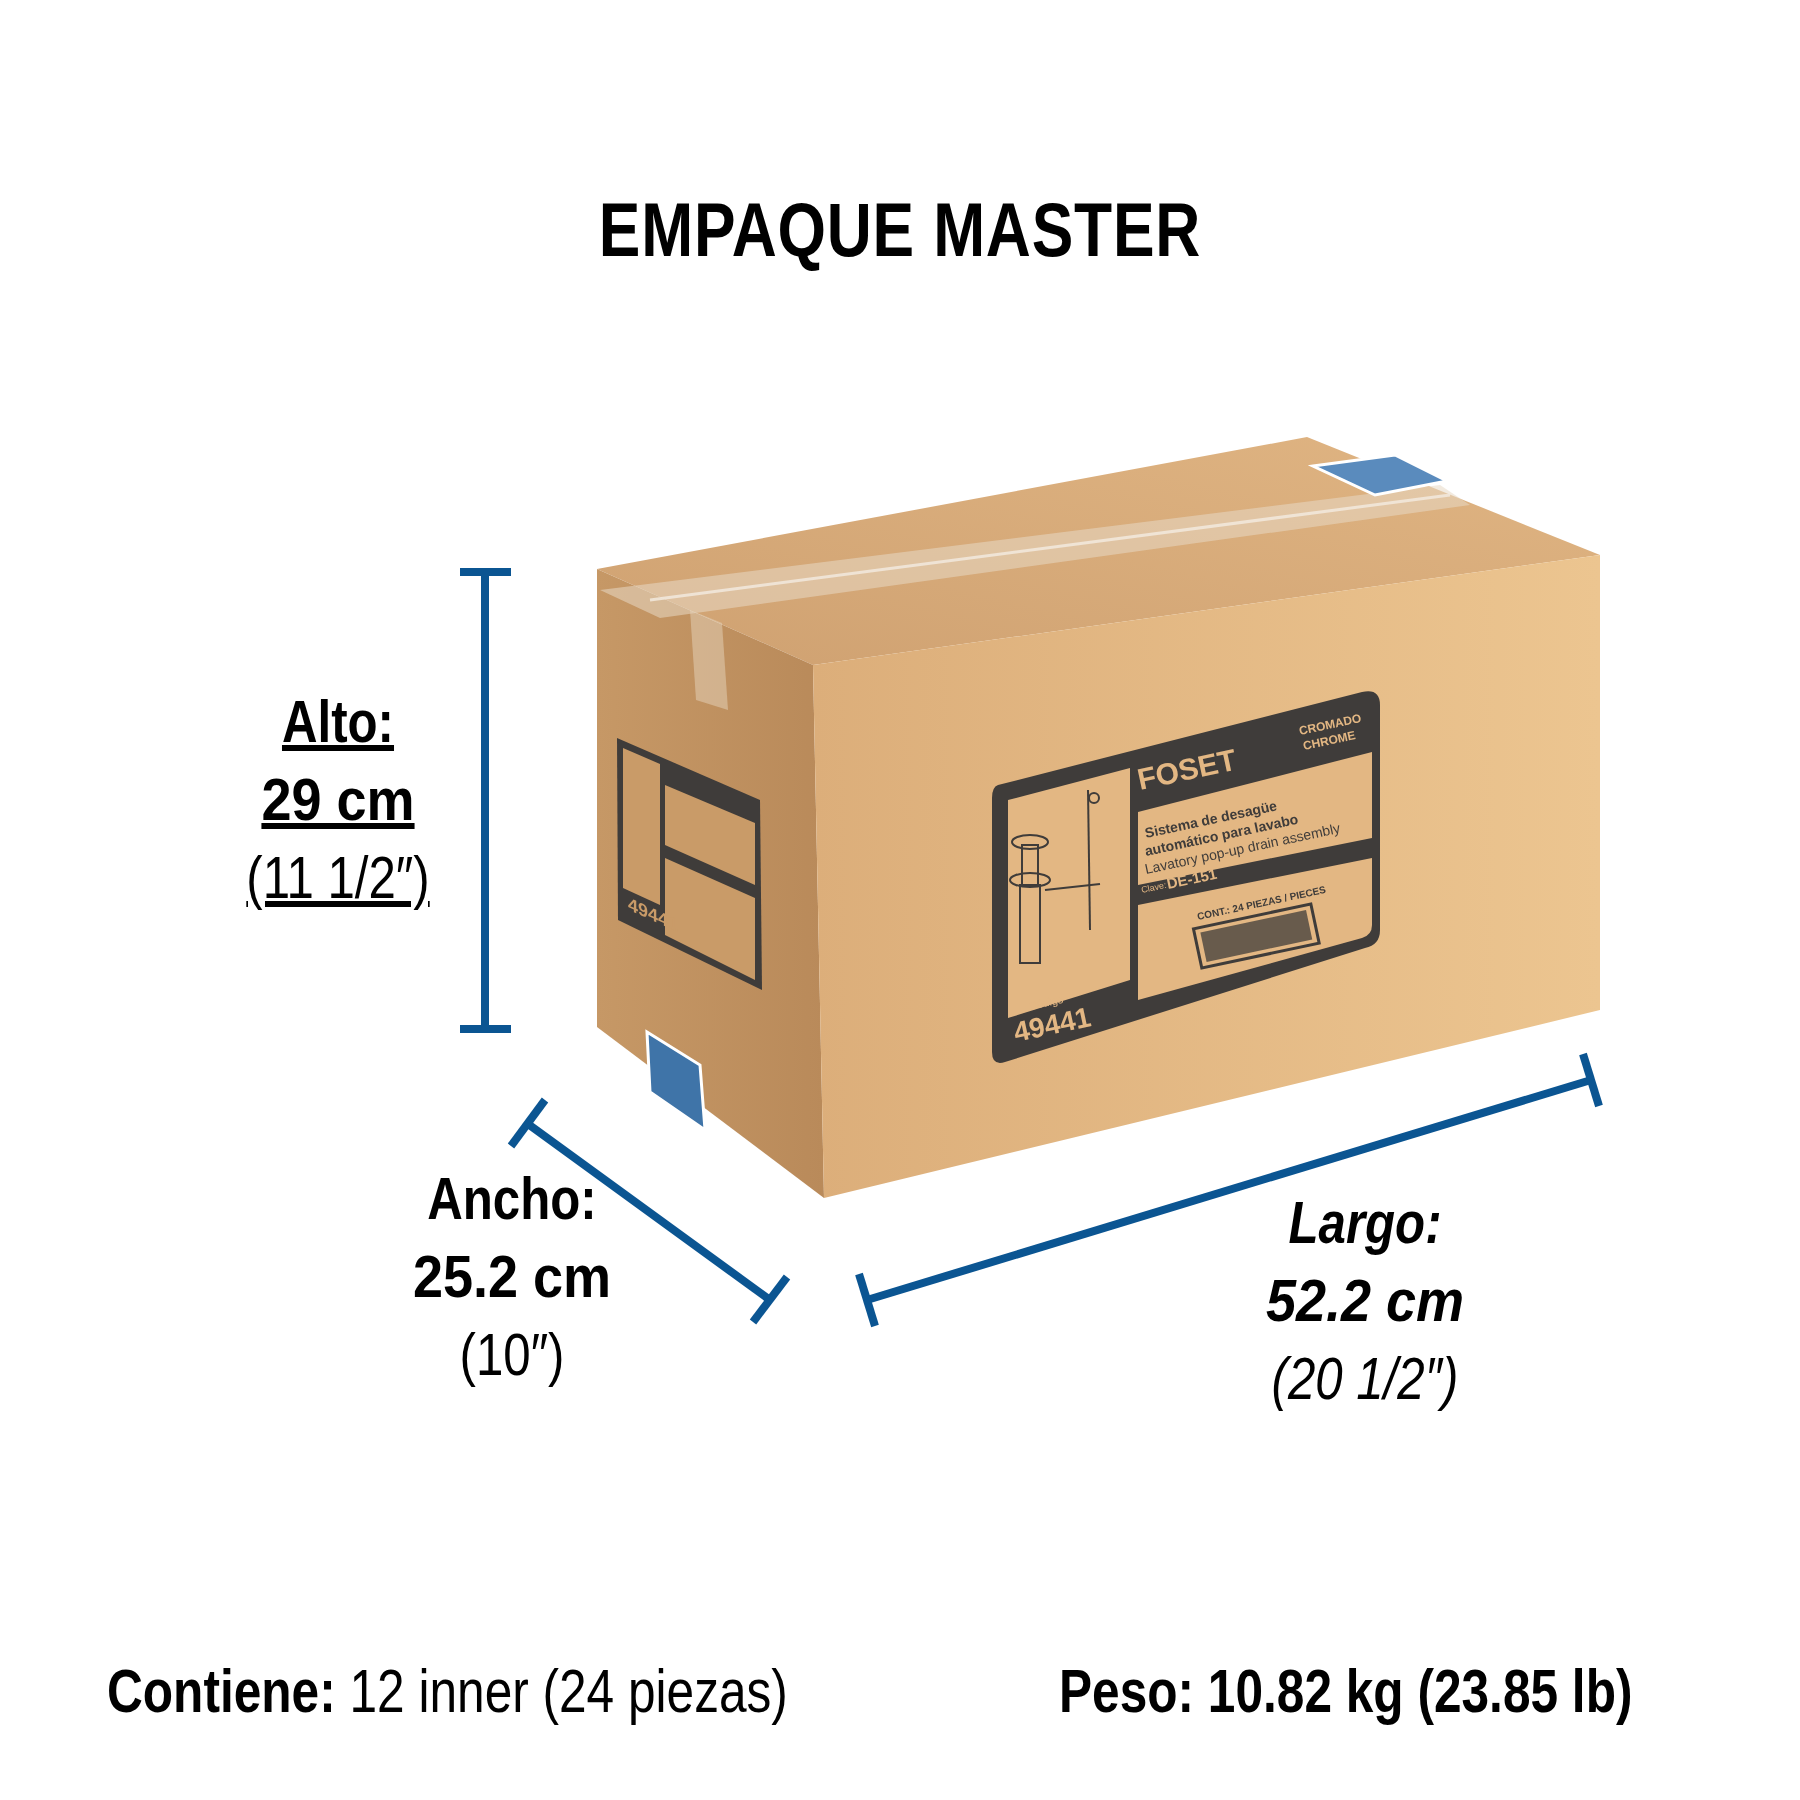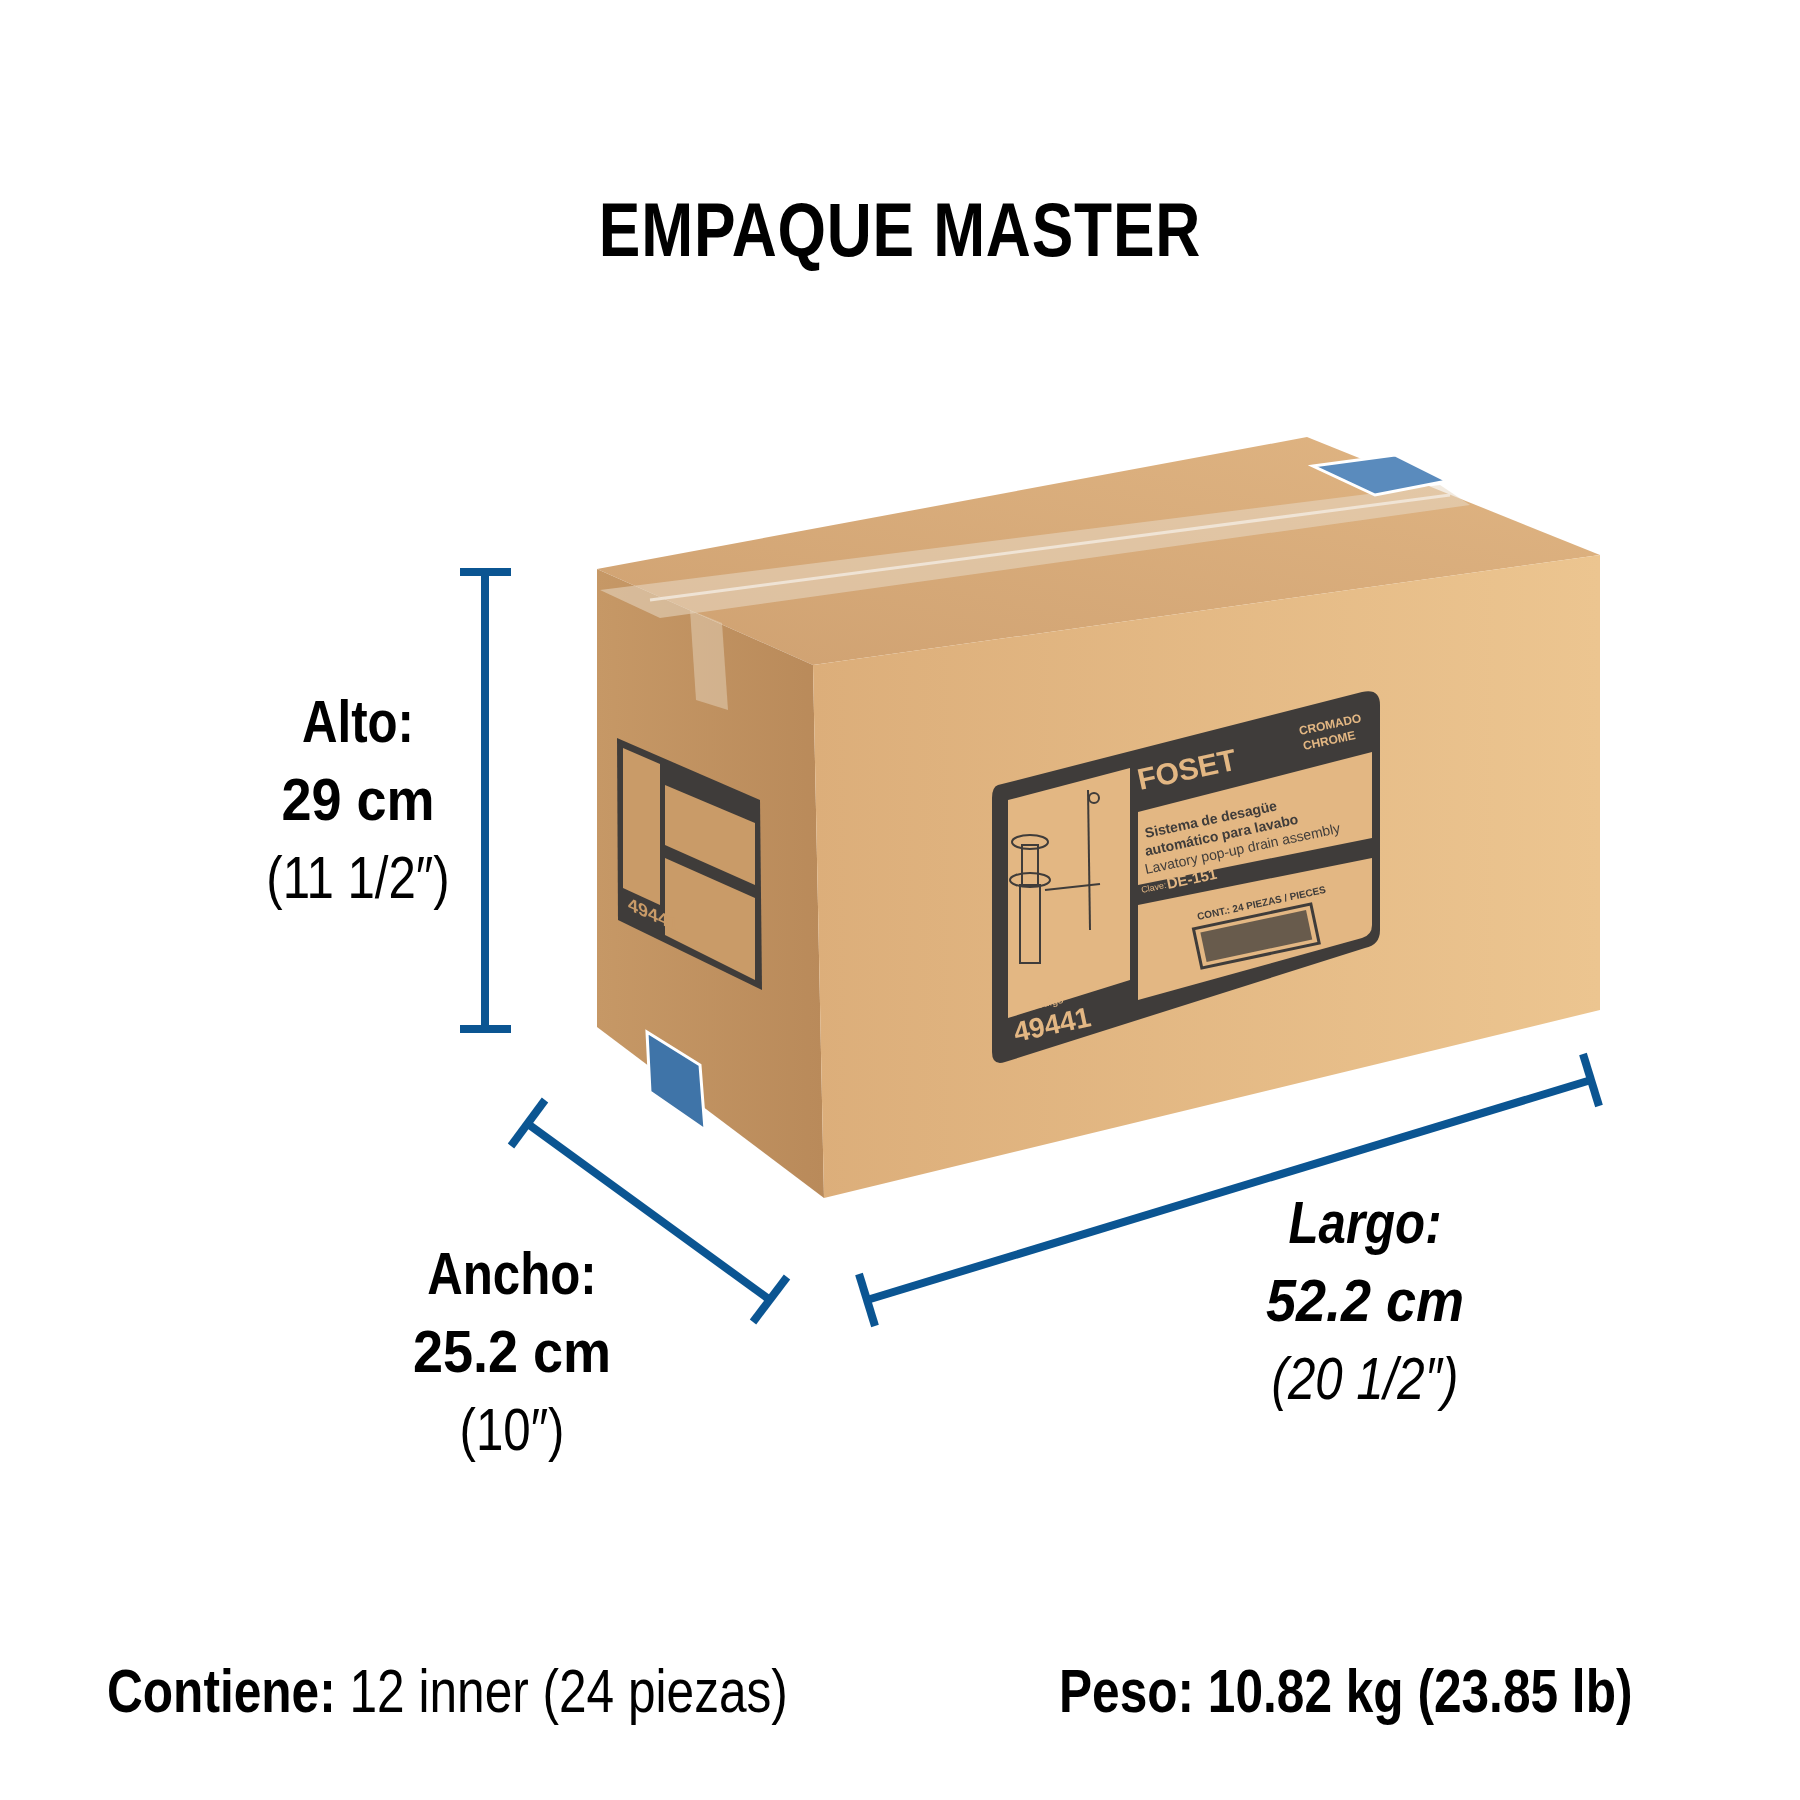--- a/index.html
+++ b/index.html
@@ -4,22 +4,22 @@
 <style>
   html, body { margin:0; padding:0; background:#ffffff; }
   body { width:1800px; height:1800px; position:relative; overflow:hidden;
          font-family:"Liberation Sans", "DejaVu Sans", sans-serif; color:#000; }
   .title { position:absolute; left:0; top:186px; width:1800px; text-align:center;
            font-size:76px; font-weight:700; letter-spacing:1px; transform:scaleX(0.82); }
   .dim-label { position:absolute; text-align:center; font-weight:700; line-height:1; }
   .dim-label .t1 { display:block; font-size:60px; transform:scaleX(0.82); }
   .dim-label .t2 { display:block; font-size:60px; margin-top:18px; transform:scaleX(0.9); }
   .dim-label .t3 { display:block; font-size:60px; font-weight:400; margin-top:18px; transform:scaleX(0.82); }
-  #alto { left:208px; top:692px; width:300px; }
-  #ancho { left:362px; top:1244px; width:300px; }
+  #alto { left:188px; top:692px; width:300px;text-decoration:underline; }
+  #ancho { left:362px; top:1169px; width:300px; }
   #largo { left:1215px; top:1193px; width:300px;font-style:italic; }
   .scene { position:absolute; left:0; top:0; width:1800px; height:1800px; }
   .bottom { position:absolute; top:1660px; font-size:62px; line-height:1; white-space:nowrap;
             transform-origin:left top; transform:scaleX(0.8); }
   .bottom b { font-weight:700; }
   .bottom span.v { font-weight:400; }
   #contiene { left:107px; }
   #peso { left:1059px; }
   .lbl-text { font-family:"Liberation Sans", sans-serif; }
 </style>

